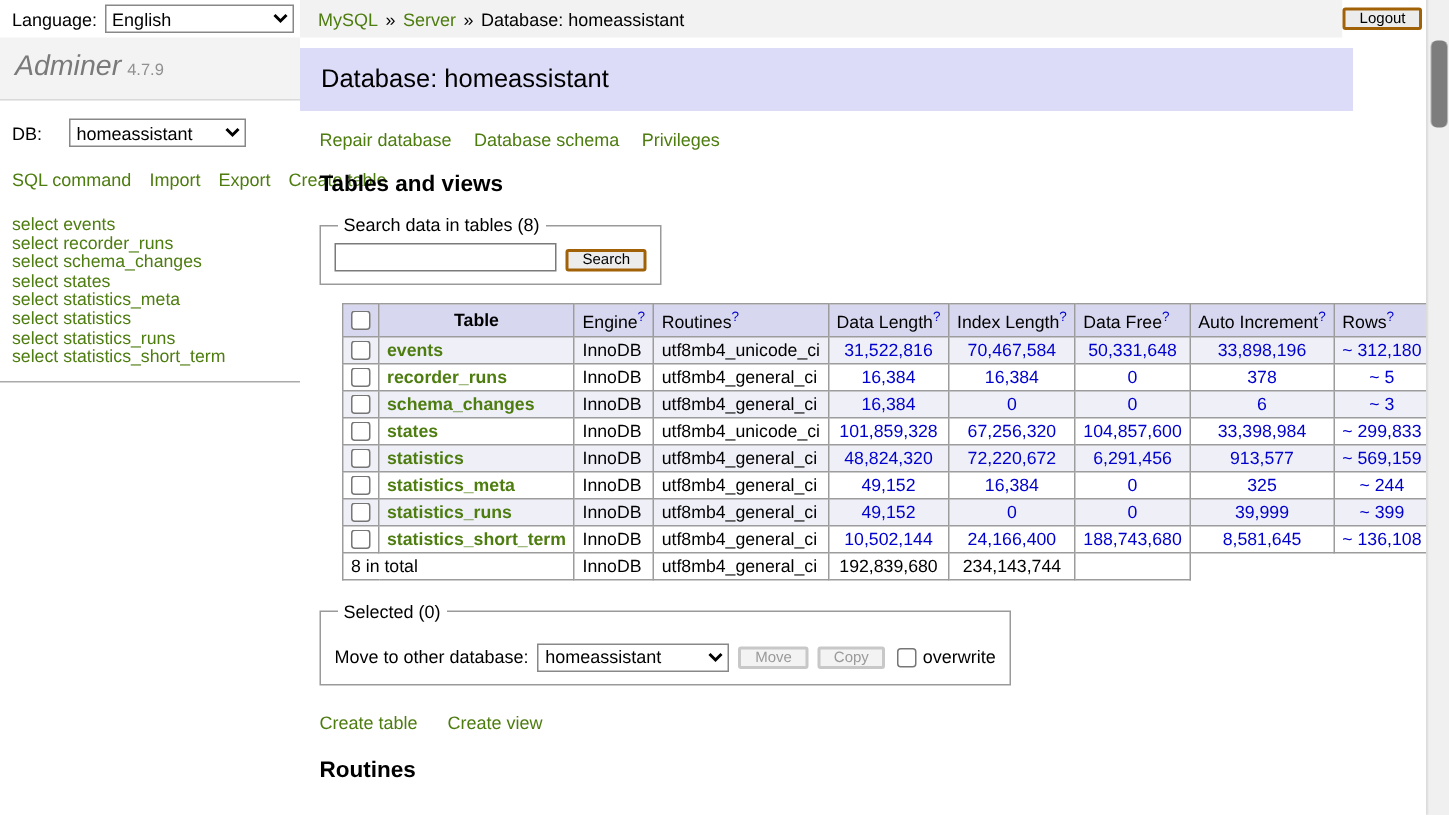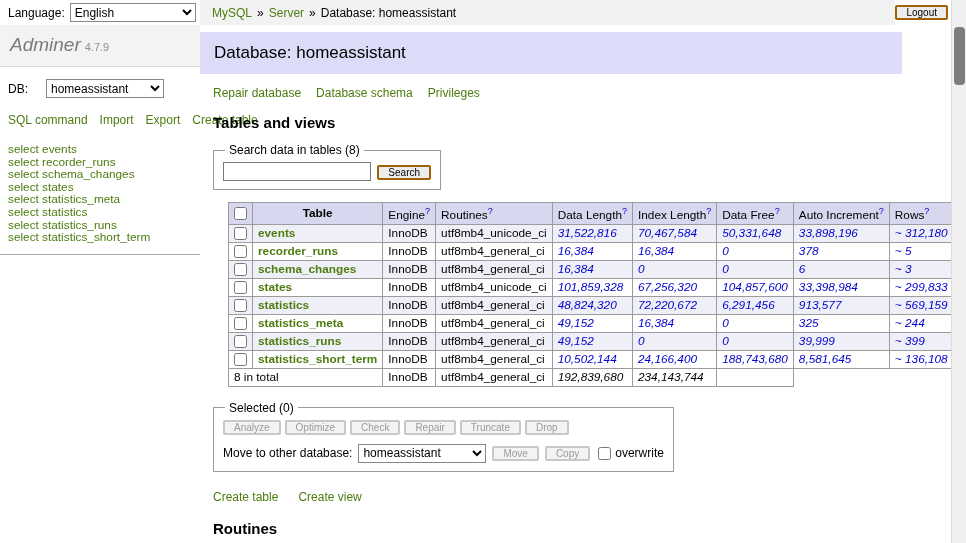--- a/index.html
+++ b/index.html
@@ -48,21 +48,21 @@
   .search-btn { margin-left: 3px; }
 
   .db-table { border-collapse: collapse; margin: 12px 0 0 15px; font-size: 11.8px; }
   .db-table th, .db-table td { border: 1px solid #9c9c9c; padding: 1px 5px; height: 17px; line-height: 15px; white-space: nowrap; background: #fff; }
   .db-table thead th { background: #d7d7ef; font-weight: normal; text-align: left; }
   .db-table thead .c-table-h { font-weight: bold; text-align: center; min-width: 100px; }
   sup.help { color: #0000cc; font-size: 9px; }
   .c-check { text-align: center; width: 20px; padding: 1px 3px; }
   tbody tr:nth-child(odd) td { background: #efeff8; }
   .c-name a { font-weight: bold; }
-  td.num { text-align: left; font-style: italic; }
+  td.num { text-align: center; }
   td.num span { color: #0000cc; }
   tfoot td { background: #fff; }
   tfoot .c-total { font-weight: normal; margin-left: 45px; }
   tfoot td.num { color: #000; }
   input[type="checkbox"] { width: 13px; height: 13px; margin: 0; vertical-align: middle; }
 
   .selected-fs { margin-top: 14px; }
   .sel-buttons .btn { margin-right: 4px; }
   .move-row { margin-top: 9px; display: flex; align-items: center; gap: 6px; }
   .move-select { width: 128px; height: 19px; font-size: 12px; border: 1px solid #888; background: #fff; }
@@ -283,23 +283,20 @@
             <td>utf8mb4_general_ci</td>
             <td class="num">192,839,680</td>
             <td class="num">234,143,744</td>
             <td class="num"></td>
           </tr>
         </tfoot>
       </table>
 
       <fieldset class="selected-fs">
         <legend>Selected (0)</legend>
-        <div class="sel-buttons">
-          
-        <button class="btn" disabled="">Analyze</button><button class="btn" disabled="">Optimize</button><button class="btn" disabled="">Check</button><button class="btn" disabled="">Repair</button><button class="btn" disabled="">Truncate</button><button class="btn" disabled="">Drop</button></div>
         <div class="move-row">
           <span>Move to other database:</span>
           <select class="move-select">
             <option selected="">homeassistant</option>
           </select>
           <button class="btn" disabled="">Move</button>
           <button class="btn" disabled="">Copy</button>
           <span class="overwrite">
             <input type="checkbox" style="">
             <span>overwrite</span>

